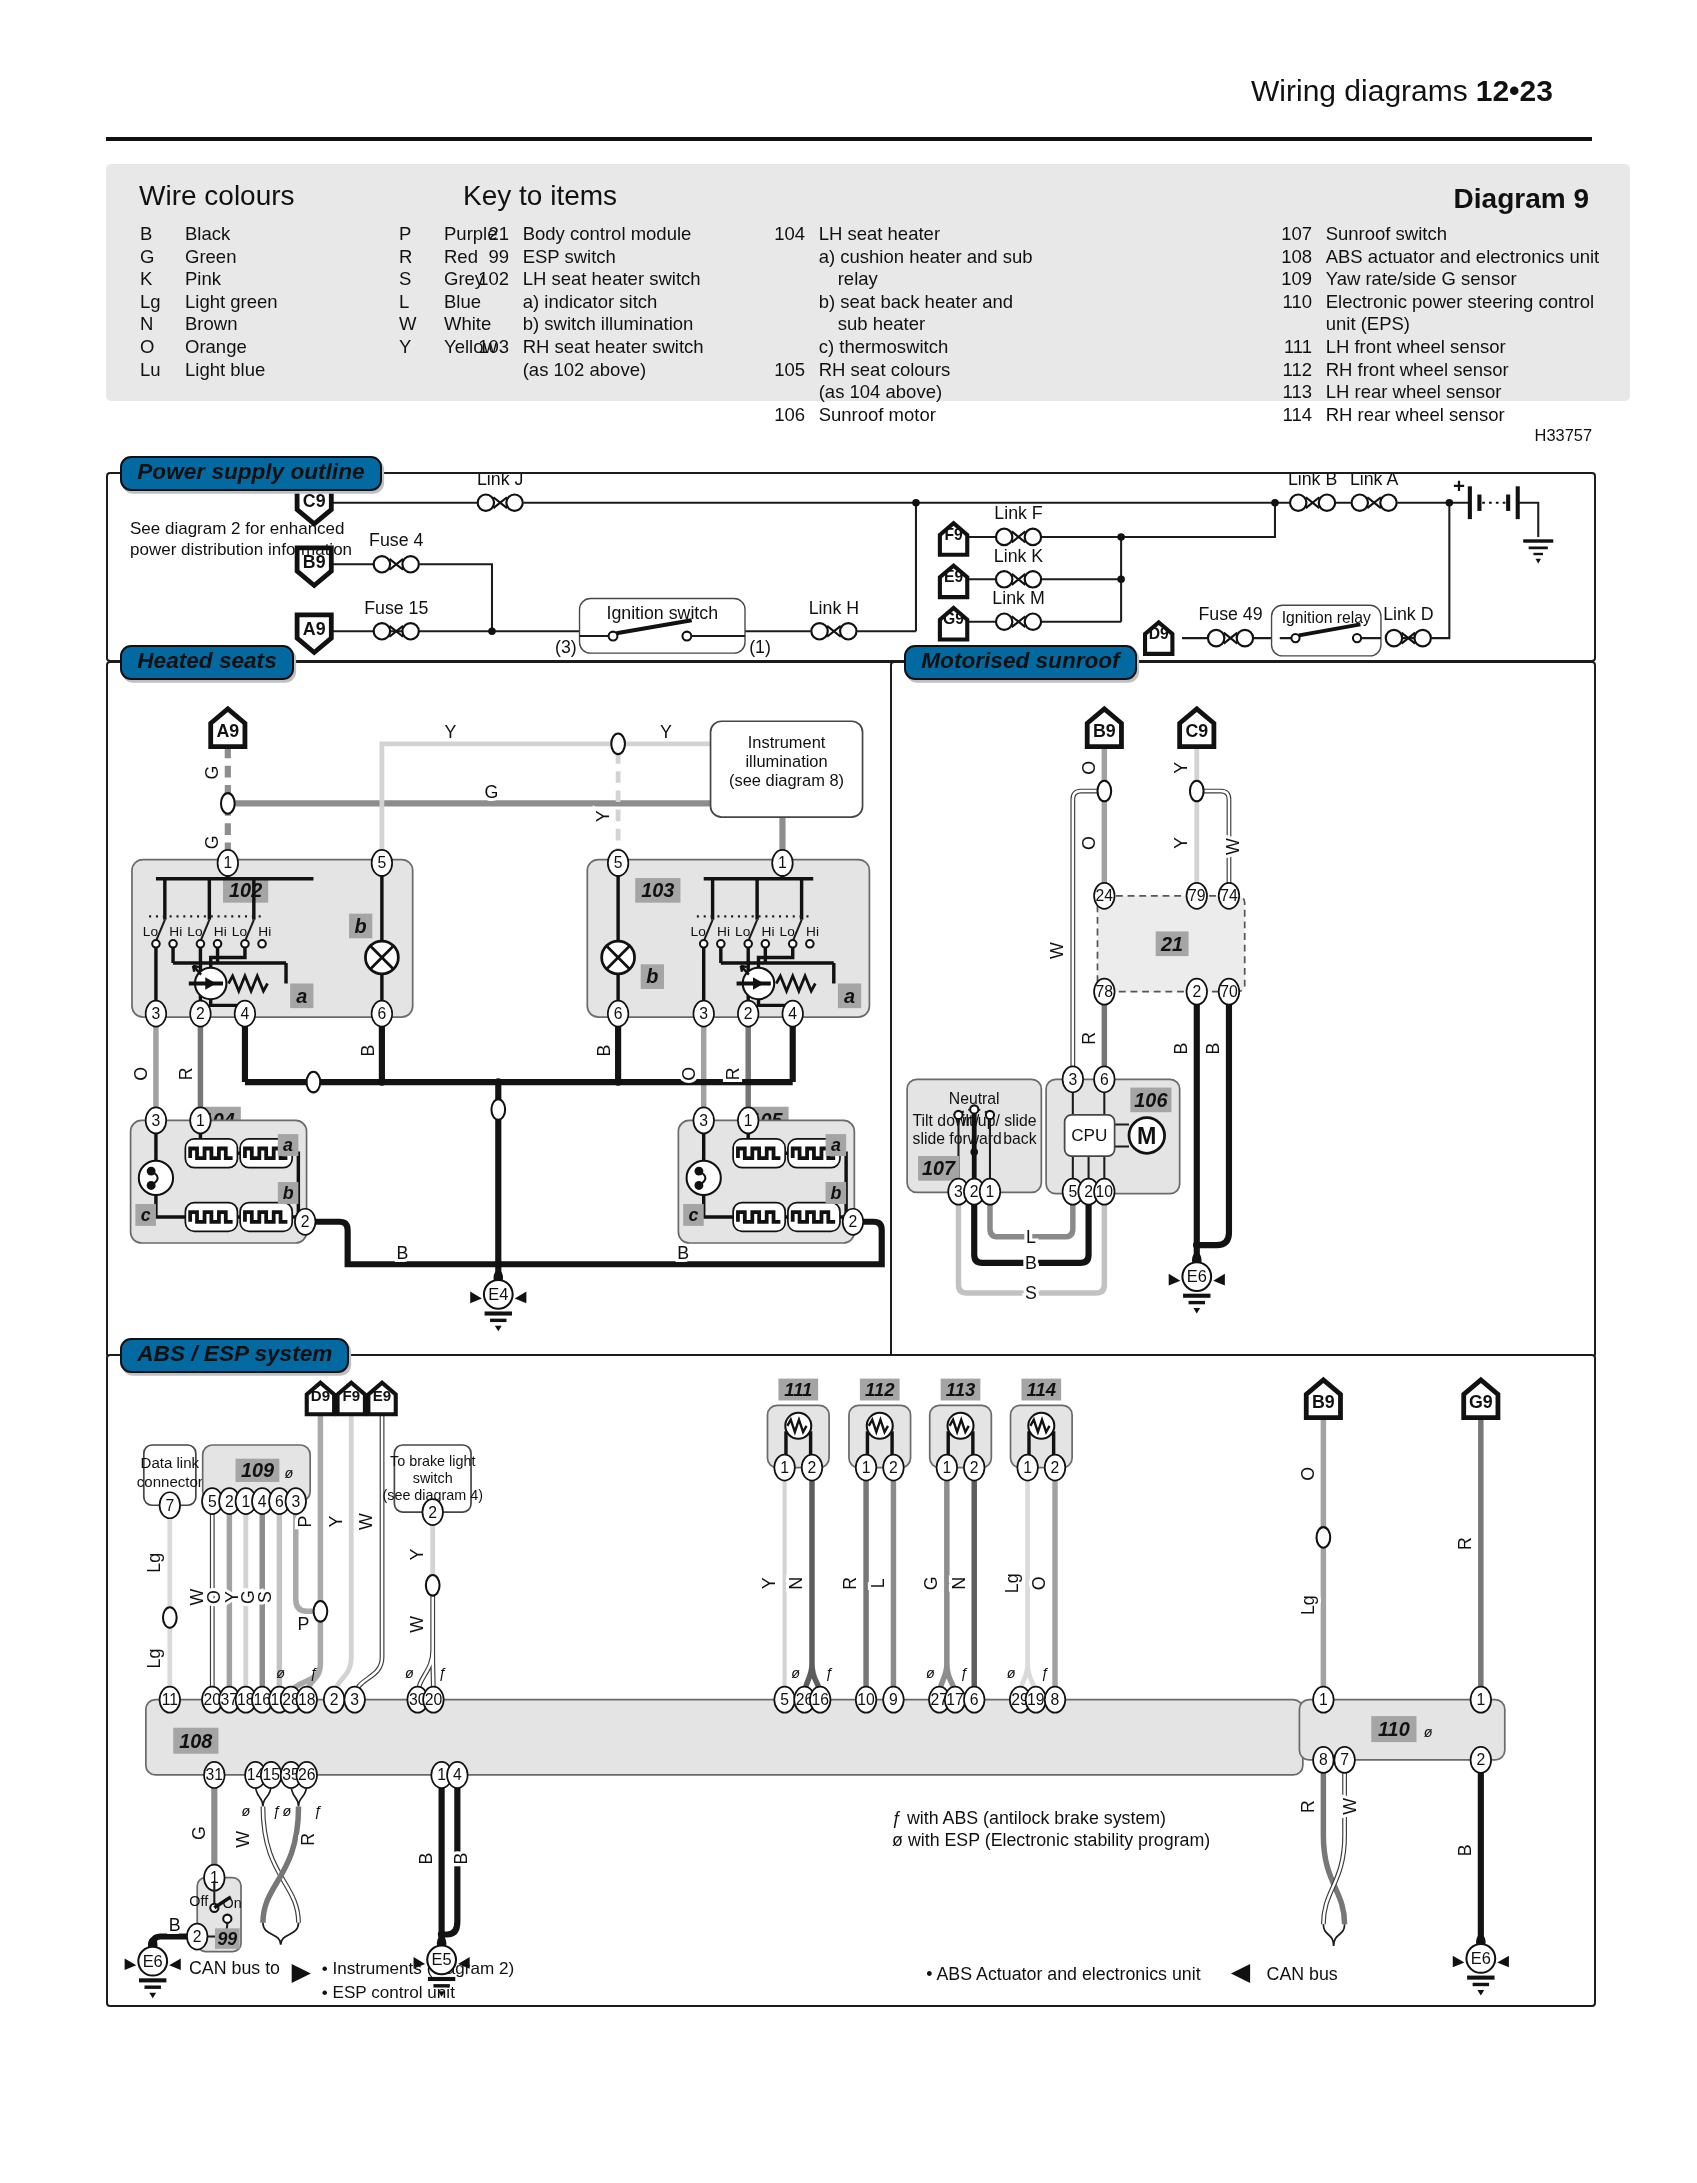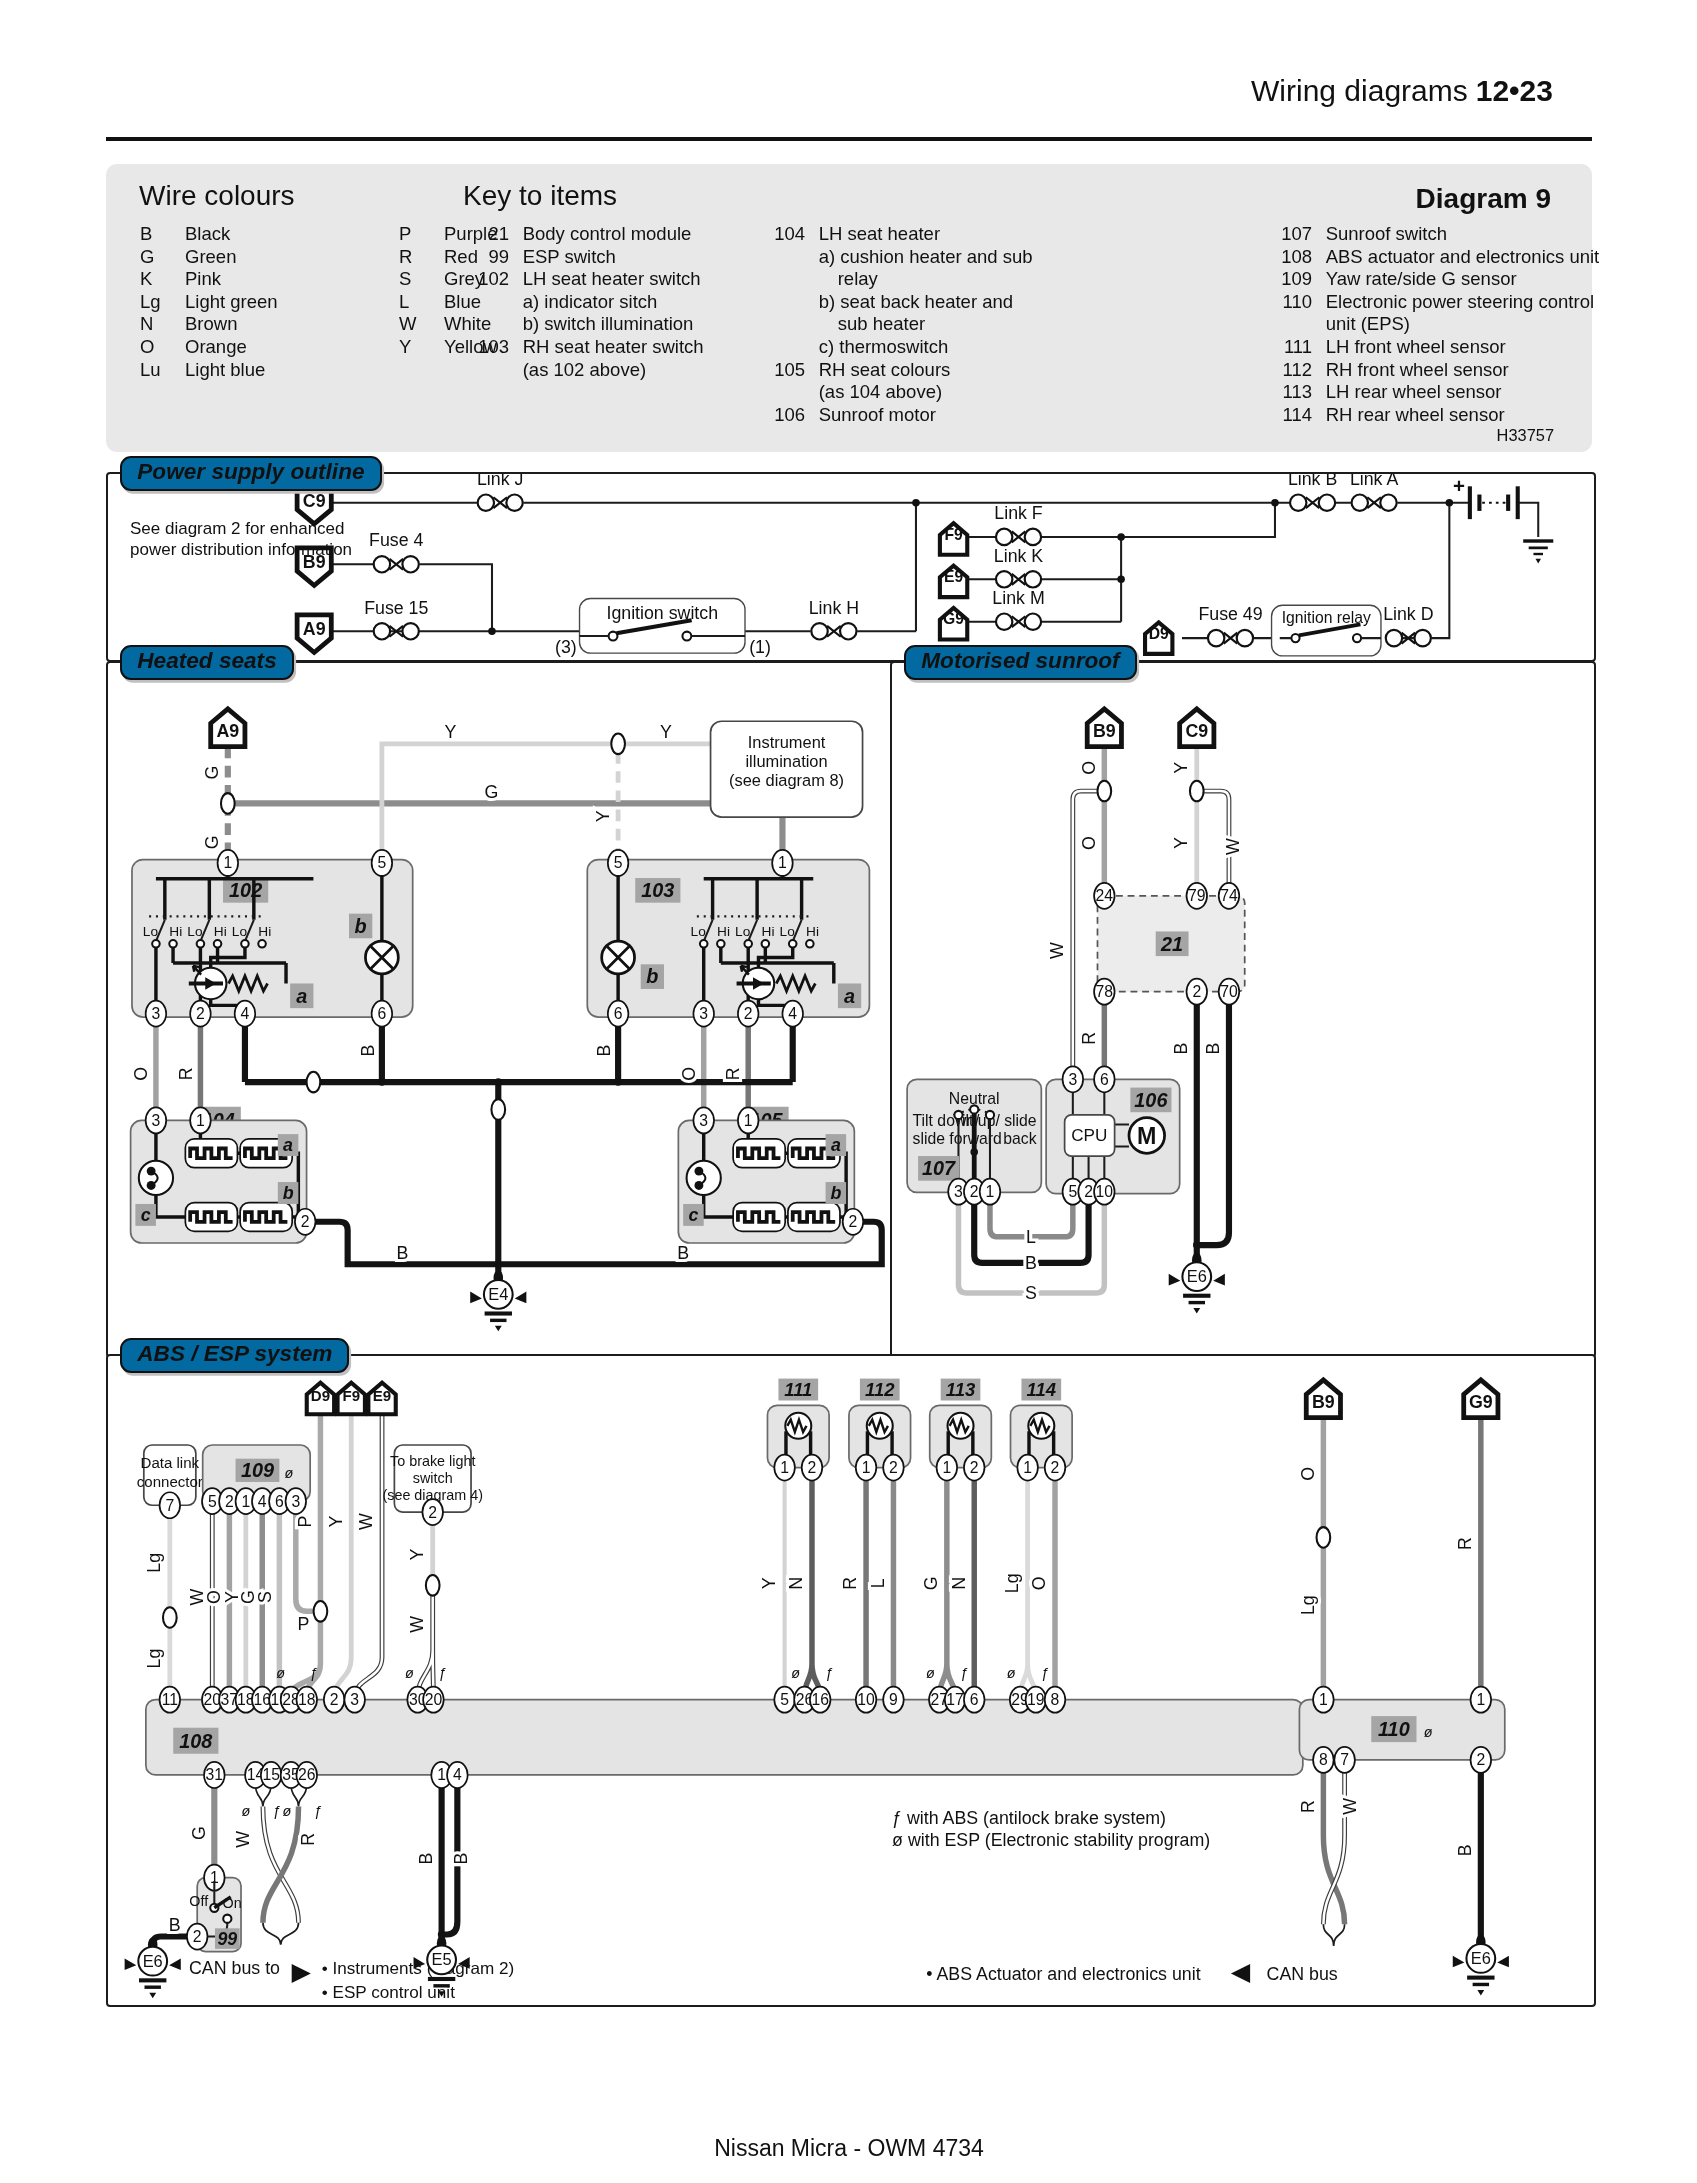--- a/index.html
+++ b/index.html
@@ -1,20 +1,20 @@
 <!DOCTYPE html>
 <html style="font-size:11px"><head>
 <meta charset="utf-8">
 <style>
   html,body{margin:0;padding:0;background:#fff;}
   #page{position:relative;width:1698px;height:2183px;background:#fff;font-family:"Liberation Sans",sans-serif;color:#111;overflow:hidden;}
   #hdr{position:absolute;top:74px;right:145px;font-size:30px;color:#111;}
   #hdr .pg{margin-left:8px;font-weight:bold;}
   #rule{position:absolute;left:106px;top:137px;width:1486px;height:4.1px;background:#111;}
-  #panel{position:absolute;left:106px;top:164px;width:1486px;height:288px;background:#e8e8e8;border-radius:11px;}
+  #panel{position:absolute;left:106px;top:164px;width:1486px;height:237px;background:#e8e8e8;border-radius:5px;padding-left:38px;}
   .h1{position:absolute;font-size:28px;}
   .kcol{position:absolute;font-size:18.5px;line-height:22.6px;white-space:nowrap;}
   .cc{display:inline-block;width:45px;}
   .kn{display:inline-block;width:42px;text-align:right;margin-right:13.7px;}
   .ind{padding-left:19px;}
   .dg9{position:absolute;font-size:28px;font-weight:bold;right:41px;top:19px;}
   .href{position:absolute;font-size:16.4px;right:38px;top:262px;text-align:right;}
   .sect{position:absolute;border:2.1px solid #1c1c1c;border-radius:4.1px;background:#fff;}
   .pill{position:absolute;left:12.3px;top:-18px;background:#0369a1;border:2.1px solid #111;border-radius:11px;padding:1.4px 15px 4.1px 15px;font-style:italic;font-weight:bold;font-size:22.6px;box-shadow:2.1px 2.7px 0 #c0c0c0;z-index:6;white-space:nowrap;}
   .note{position:absolute;left:22px;top:45px;font-size:17px;line-height:20.5px;z-index:5;}
@@ -1073,15 +1073,14 @@
         <use href="#gnd" x="487" y="882"></use>
           <text class="lb" x="487" y="890" style="font-size:24px">E5</text>
       </g>
       <g>
         <use href="#gnd" x="2005" y="880"></use>
           <text class="lb" x="2005" y="888" style="font-size:24px">E6</text>
       </g>
     </svg>
   </div>
 
-  <div id="ftr">Nissan Micra - OWM 4734</div>
 </div>
 
 
 </body></html>

